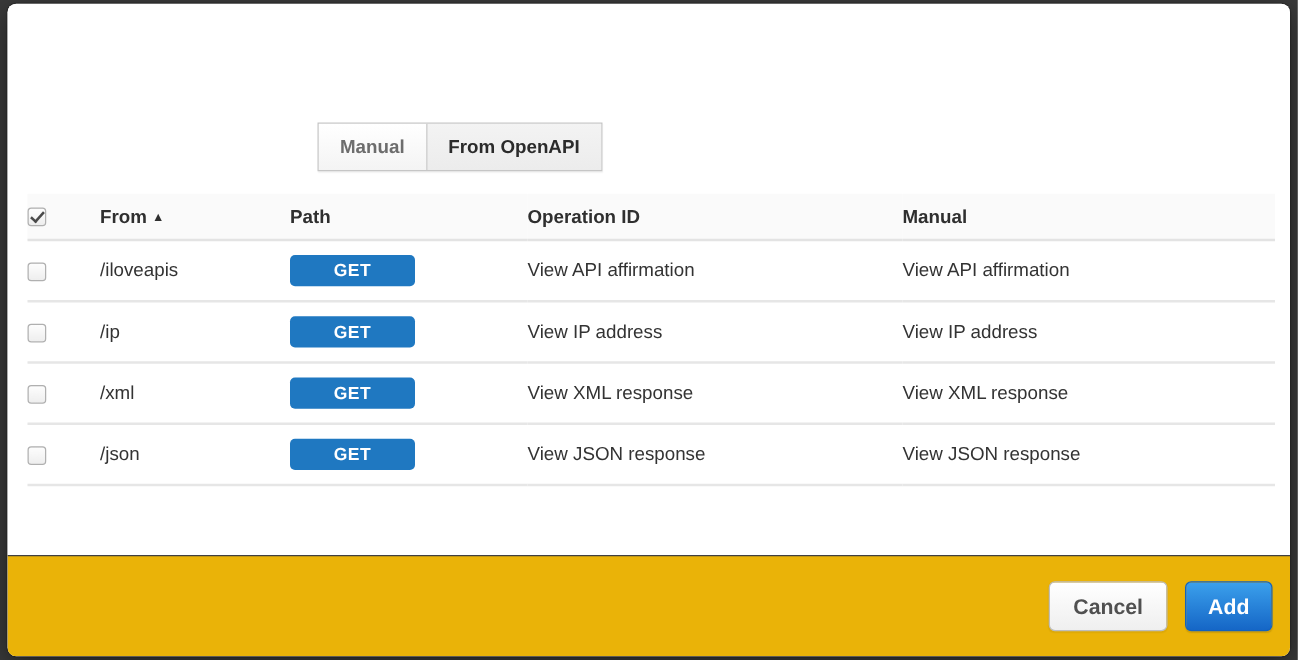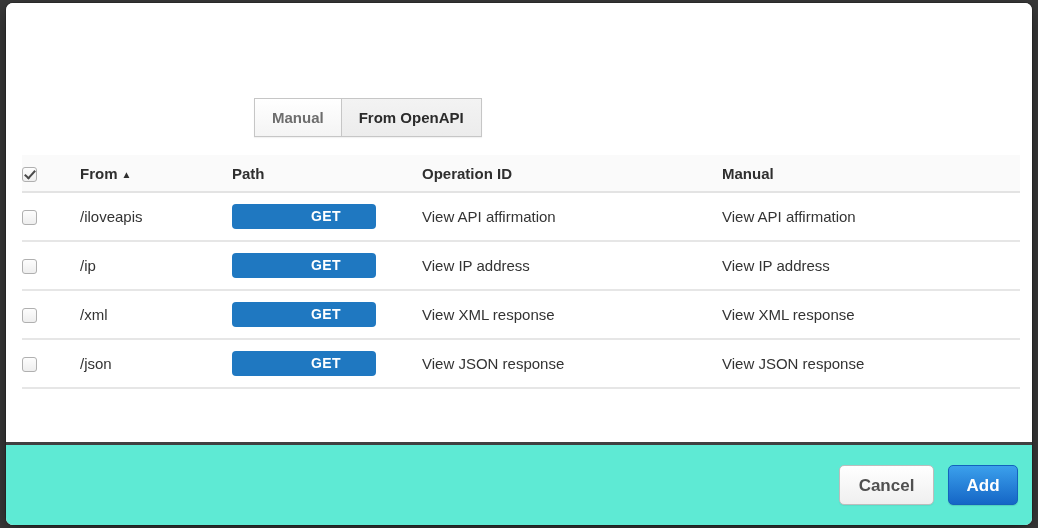--- a/index.html
+++ b/index.html
@@ -179,29 +179,28 @@
     line-height: 25px;
     text-align: center;
     border-radius: 4px;
     background: #1f78c1;
     color: #ffffff;
     font-size: 14px;
     font-weight: bold;
     letter-spacing: 0.4px;
     cursor: pointer;
     user-select: none;
-    padding-left: 44px;
   }
 
   
   .modal-footer {
     flex: 0 0 80px;
     height: 80px;
-    background: #5eead4;
-    border-top: 3px solid #404040;
+    background: #eab308;
+    border-top: 1px solid #404040;
     position: relative;
   }
   .btn {
     position: absolute;
     top: 20px;
     height: 40px;
     line-height: 40px;
     text-align: center;
     font-size: 17px;
     font-weight: bold;

